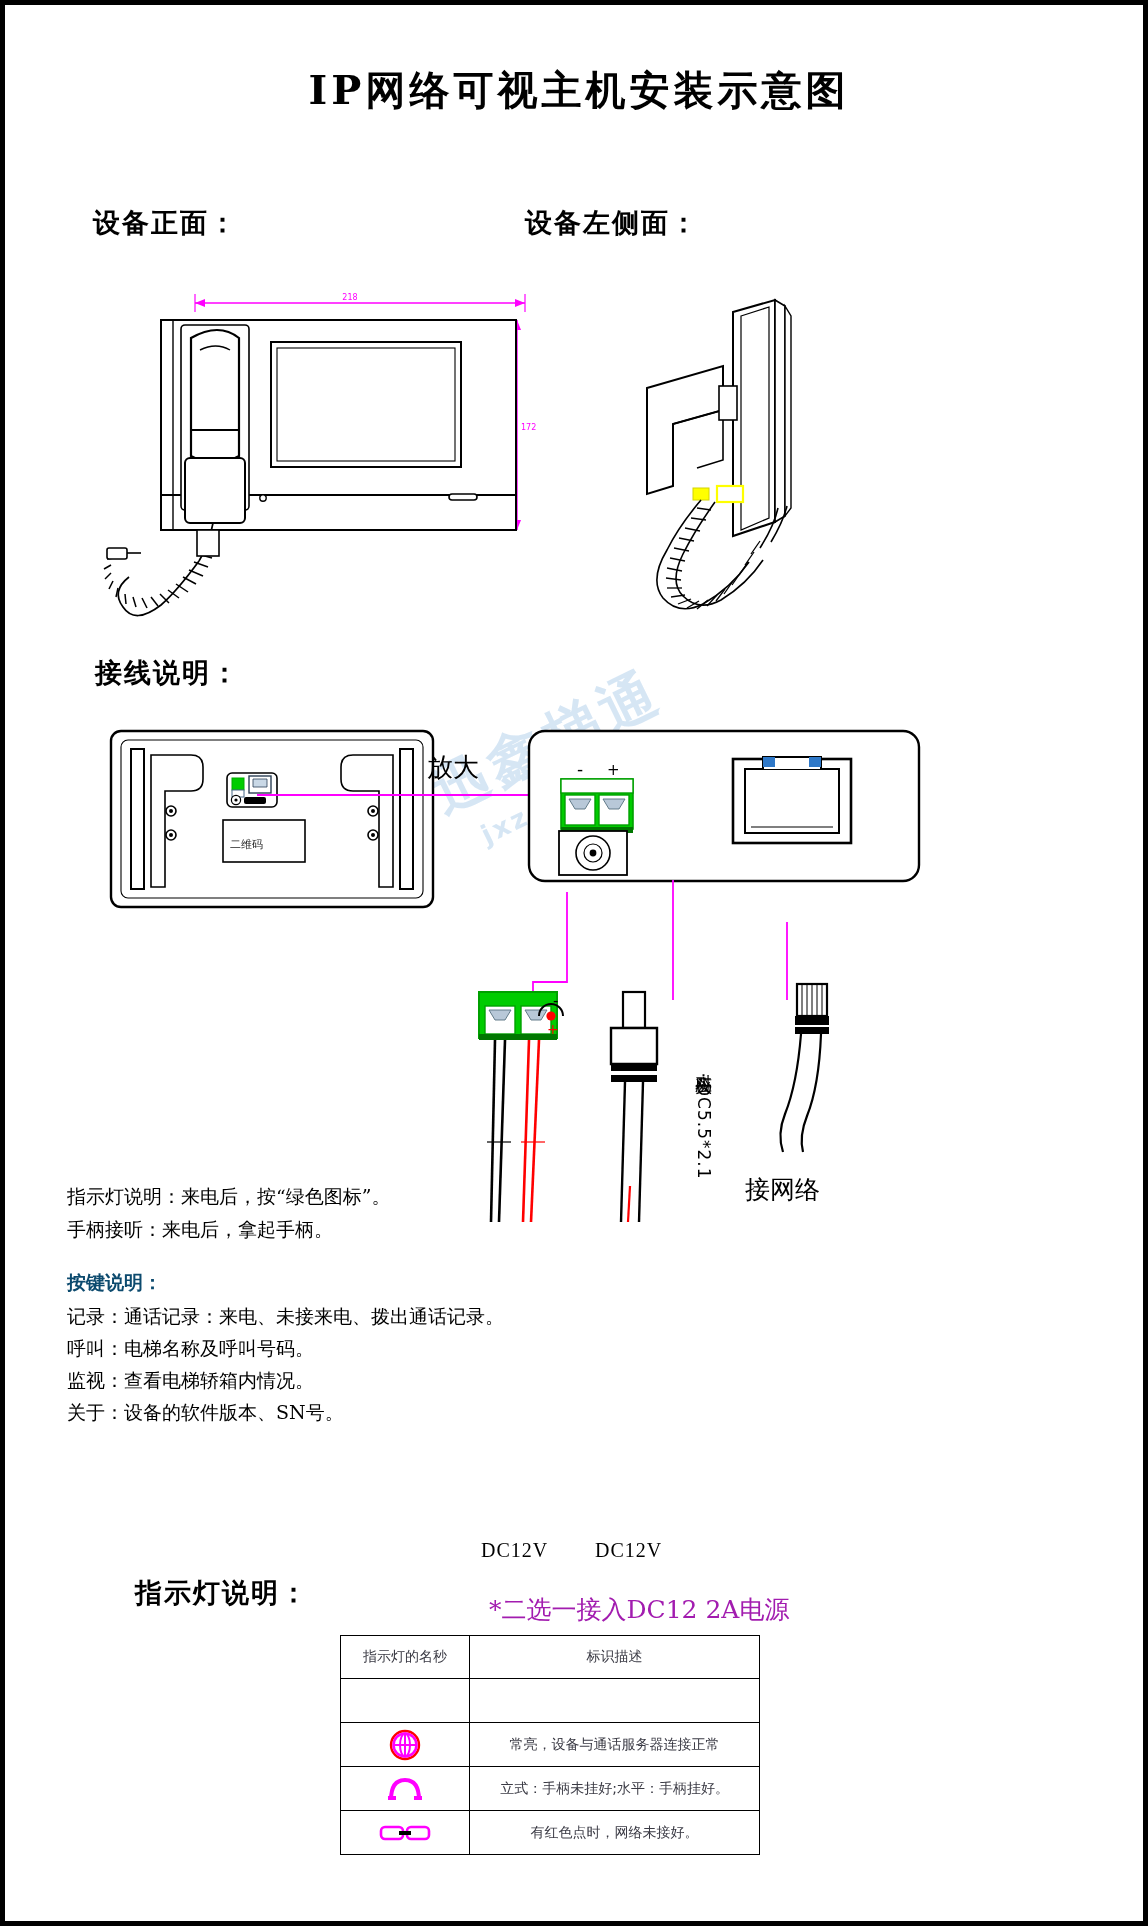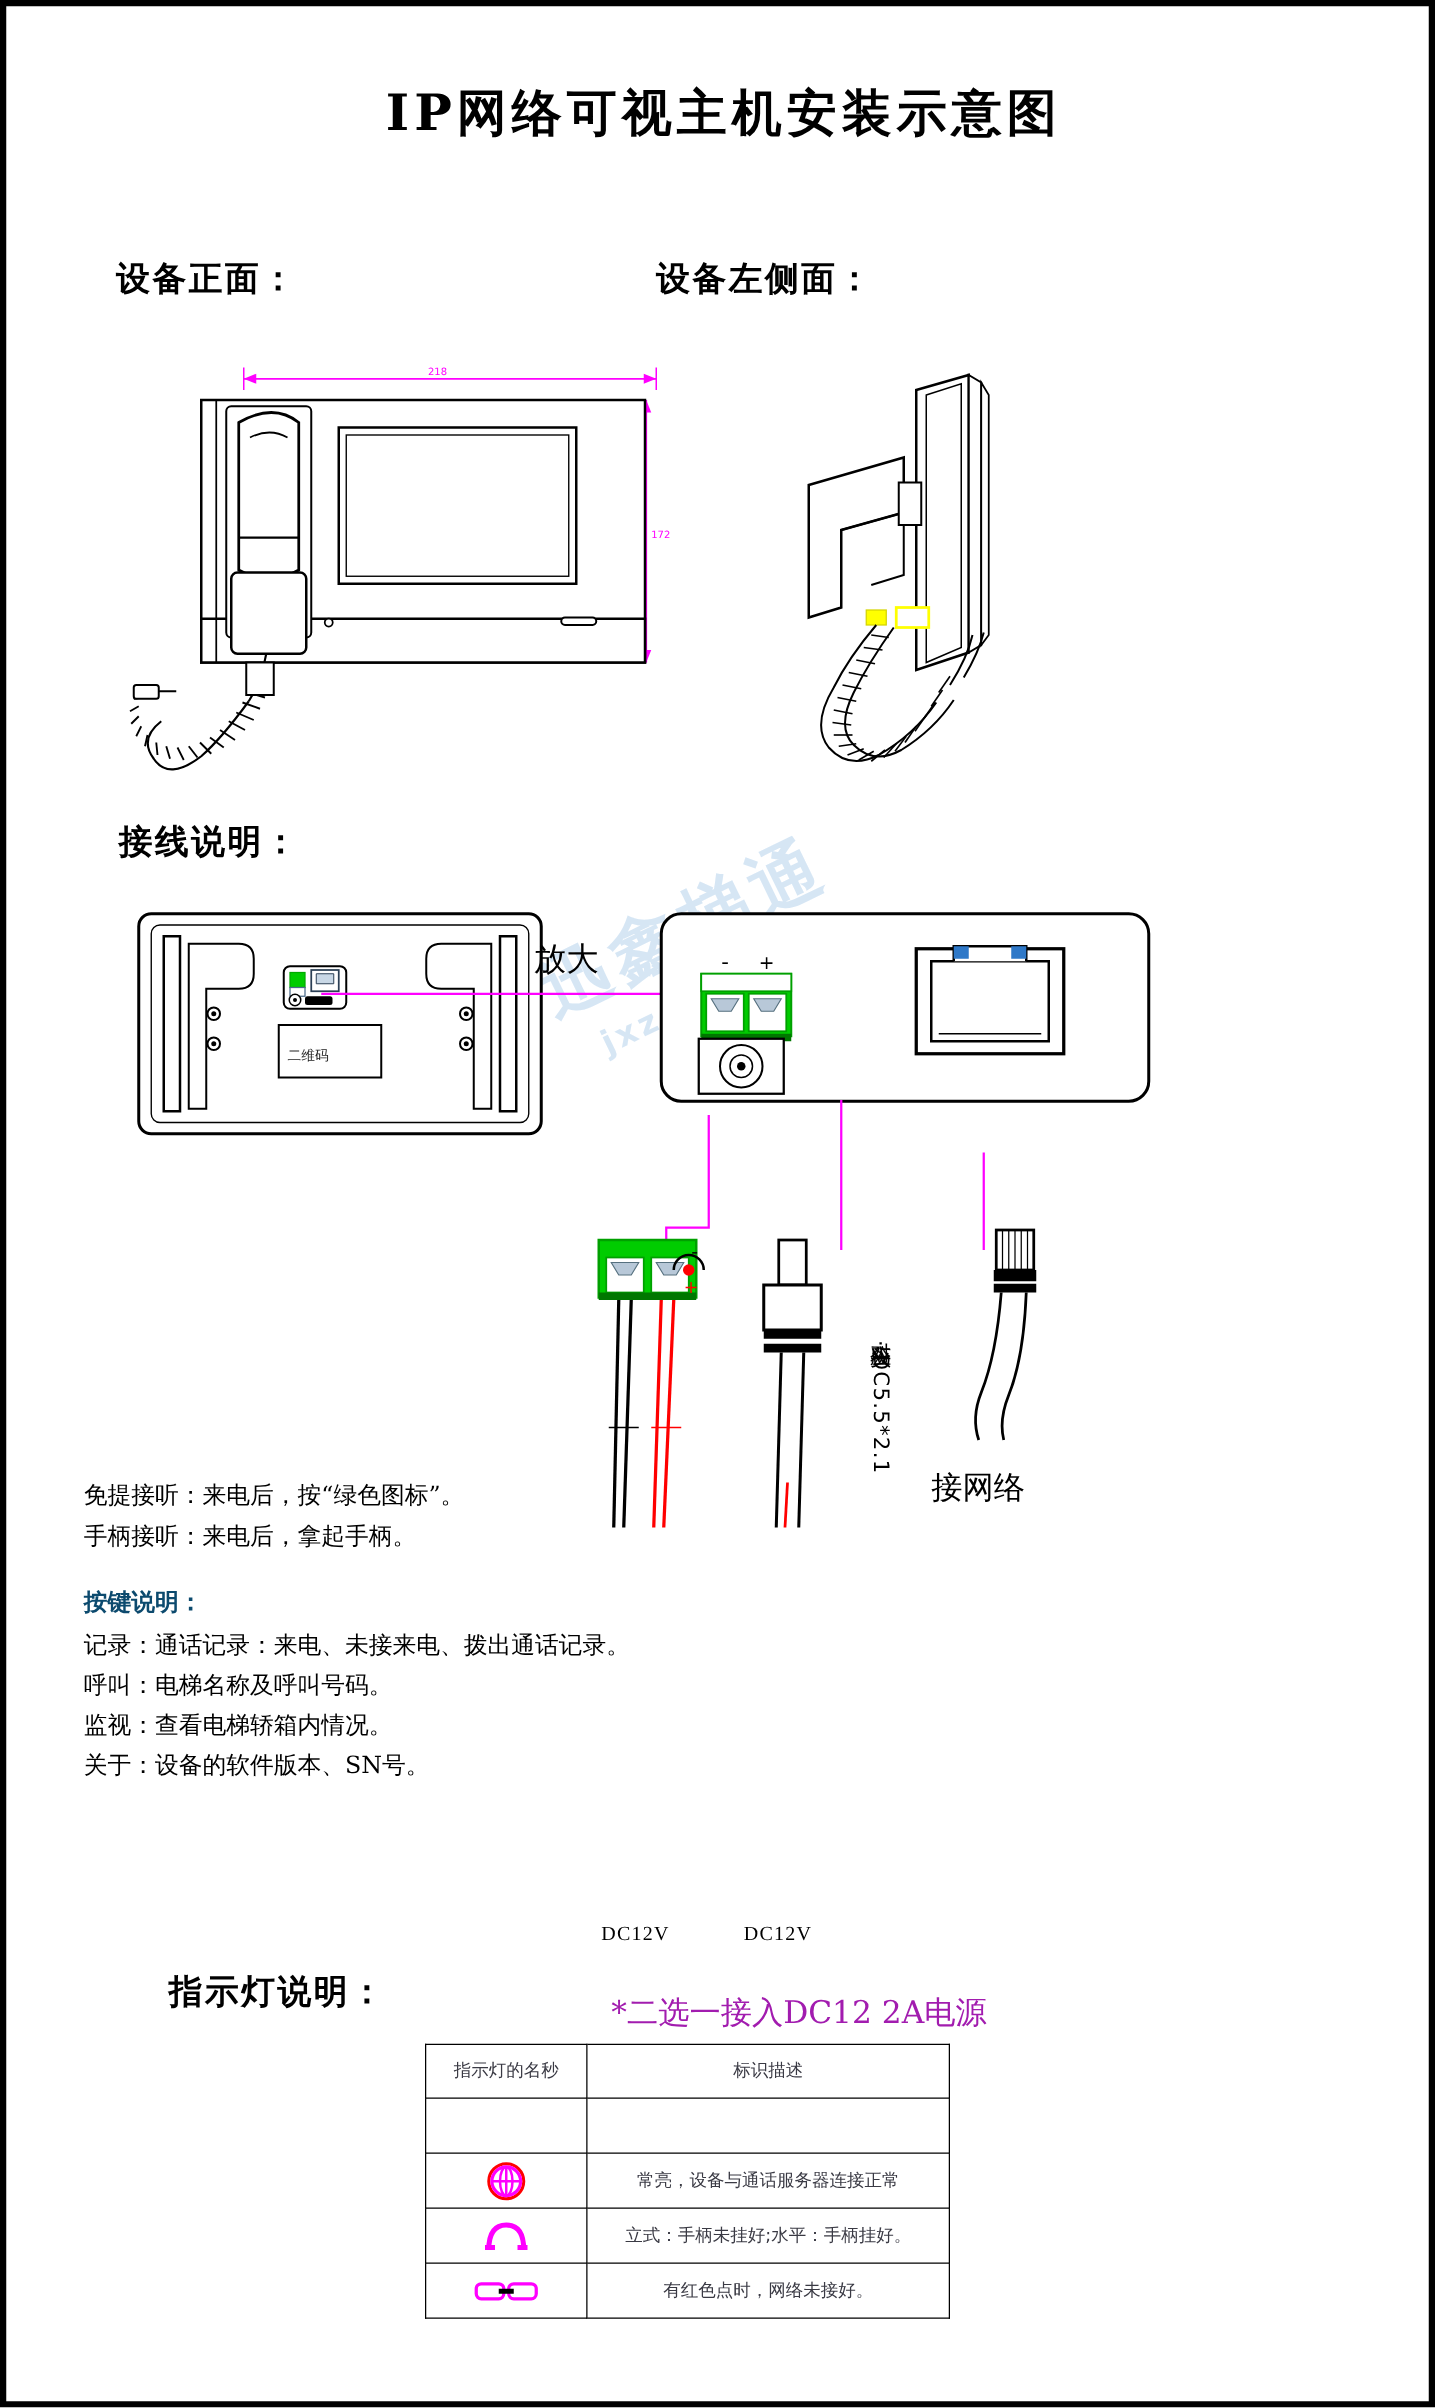--- a/index.html
+++ b/index.html
@@ -40,21 +40,21 @@
   .tbl th{height:40px;}
   .tbl .c-icon{width:130px;text-align:center;}
   .tbl .c-desc{width:290px;text-align:center;padding:0 6px;}
   .row-h{height:44px;}
   .vert{
     writing-mode:vertical-rl;text-orientation:mixed;
     font-size:17px;letter-spacing:1px;white-space:nowrap;
     font-family:"DejaVu Sans","Liberation Sans",sans-serif;
   }
   .dc-lbl{
-    font-size:16px;letter-spacing:1px;
+    font-size:20px;letter-spacing:1px;
     font-family:"Liberation Serif","DejaVu Serif",serif;
   }
   .note-red{
     font-size:25px;color:#a21caf;white-space:nowrap;
     font-family:"DejaVu Serif","Liberation Serif",serif;
   }
   .net-lbl{
     font-size:25px;white-space:nowrap;
     font-family:"DejaVu Serif","Liberation Serif",serif;
   }
@@ -266,21 +266,21 @@
       <line x1="226" y1="100" x2="308" y2="100" stroke="#000" stroke-width="1.2"></line>
     </g>
   </svg>
 
   <svg class="abs" style="left:520px;top:855px;" width="280" height="140">
     <polyline points="42,32 42,122 8,122 8,140" fill="none" stroke="#ff00ff" stroke-width="1.8"></polyline>
     <line x1="148" y1="20" x2="148" y2="140" stroke="#ff00ff" stroke-width="1.8"></line>
     <line x1="262" y1="62" x2="262" y2="140" stroke="#ff00ff" stroke-width="1.8"></line>
   </svg>
 
-  <div class="abs body-text" style="left:62px;top:1176px;">免提接听：来电后，按“绿色图标”。</div>
+  <div class="abs body-text" style="left:62px;top:1176px;">指示灯说明：来电后，按“绿色图标”。</div>
   <div class="abs body-text" style="left:62px;top:1209px;">手柄接听：来电后，拿起手柄。</div>
 
   <div class="abs body-text red" style="left:62px;top:1262px;font-weight:600;">按键说明：</div>
 
   <div class="abs body-text" style="left:62px;top:1296px;">记录：通话记录：来电、未接来电、拨出通话记录。</div>
   <div class="abs body-text" style="left:62px;top:1328px;">呼叫：电梯名称及呼叫号码。</div>
   <div class="abs body-text" style="left:62px;top:1360px;">监视：查看电梯轿箱内情况。</div>
   <div class="abs body-text" style="left:62px;top:1392px;">关于：设备的软件版本、SN号。</div>
 
   <svg class="abs" style="left:460px;top:985px;" width="120" height="240">

